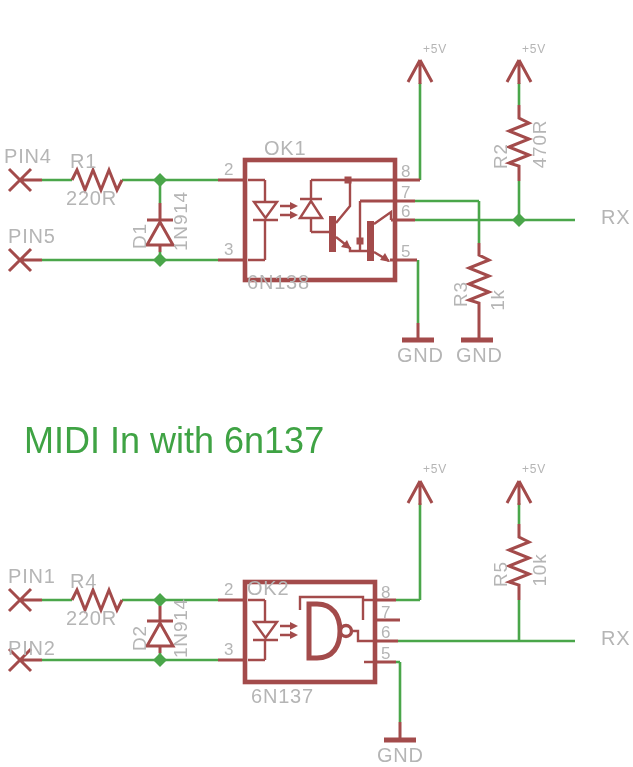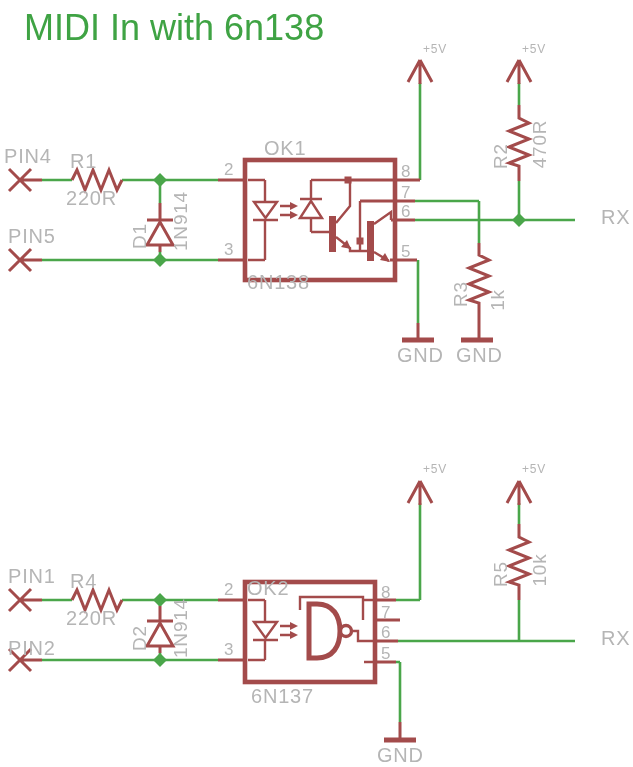--- a/index.html
+++ b/index.html
@@ -137,21 +137,20 @@
     <g>
       <path class="cmp" d="M519,524 V537 L529,542 L509,550 L529,558 L509,566 L529,574 L509,582 L519,585 V600"></path>
     </g>
     <g>
       <path class="cmp" d="M400,722 V738"></path>
       <path class="gbar" d="M384,740 H416"></path>
     </g>
   </g>
 </svg>
 
-<div class="lbl title" style="left:24px;top:10px">MIDI In with 6n138</div>
 <div class="lbl s20" style="left:4px;top:146px">PIN4</div>
 <div class="lbl s20" style="left:8px;top:226px">PIN5</div>
 <div class="lbl s20" style="left:70px;top:151px">R1</div>
 <div class="lbl s20" style="left:66px;top:188px">220R</div>
 <div class="lbl s19 rot" style="left:139px;top:236px">D1</div>
 <div class="lbl s19 rot" style="left:180px;top:221px">1N914</div>
 <div class="lbl s20" style="left:264px;top:138px">OK1</div>
 <div class="lbl s20" style="left:247px;top:272px">6N138</div>
 <div class="lbl s17" style="left:224px;top:161px">2</div>
 <div class="lbl s17" style="left:224px;top:241px">3</div>
@@ -162,20 +161,21 @@
 <div class="lbl s18" style="left:423px;top:43px">+5V</div>
 <div class="lbl s18" style="left:522px;top:43px">+5V</div>
 <div class="lbl s19 rot" style="left:500px;top:156px">R2</div>
 <div class="lbl s19 rot" style="left:539px;top:144px">470R</div>
 <div class="lbl s19 rot" style="left:460px;top:294px">R3</div>
 <div class="lbl s19 rot" style="left:497px;top:300px">1k</div>
 <div class="lbl s20" style="left:397px;top:345px">GND</div>
 <div class="lbl s20" style="left:456px;top:345px">GND</div>
 <div class="lbl s20" style="left:601px;top:207px">RX</div>
 
+<div class="lbl title" style="left:24px;top:423px">MIDI In with 6n137</div>
 <div class="lbl s20" style="left:8px;top:566px">PIN1</div>
 <div class="lbl s20" style="left:8px;top:638px">PIN2</div>
 <div class="lbl s20" style="left:70px;top:571px">R4</div>
 <div class="lbl s20" style="left:66px;top:608px">220R</div>
 <div class="lbl s19 rot" style="left:139px;top:638px">D2</div>
 <div class="lbl s19 rot" style="left:180px;top:628px">1N914</div>
 <div class="lbl s20" style="left:247px;top:578px">OK2</div>
 <div class="lbl s20" style="left:251px;top:686px">6N137</div>
 <div class="lbl s17" style="left:224px;top:581px">2</div>
 <div class="lbl s17" style="left:224px;top:641px">3</div>

